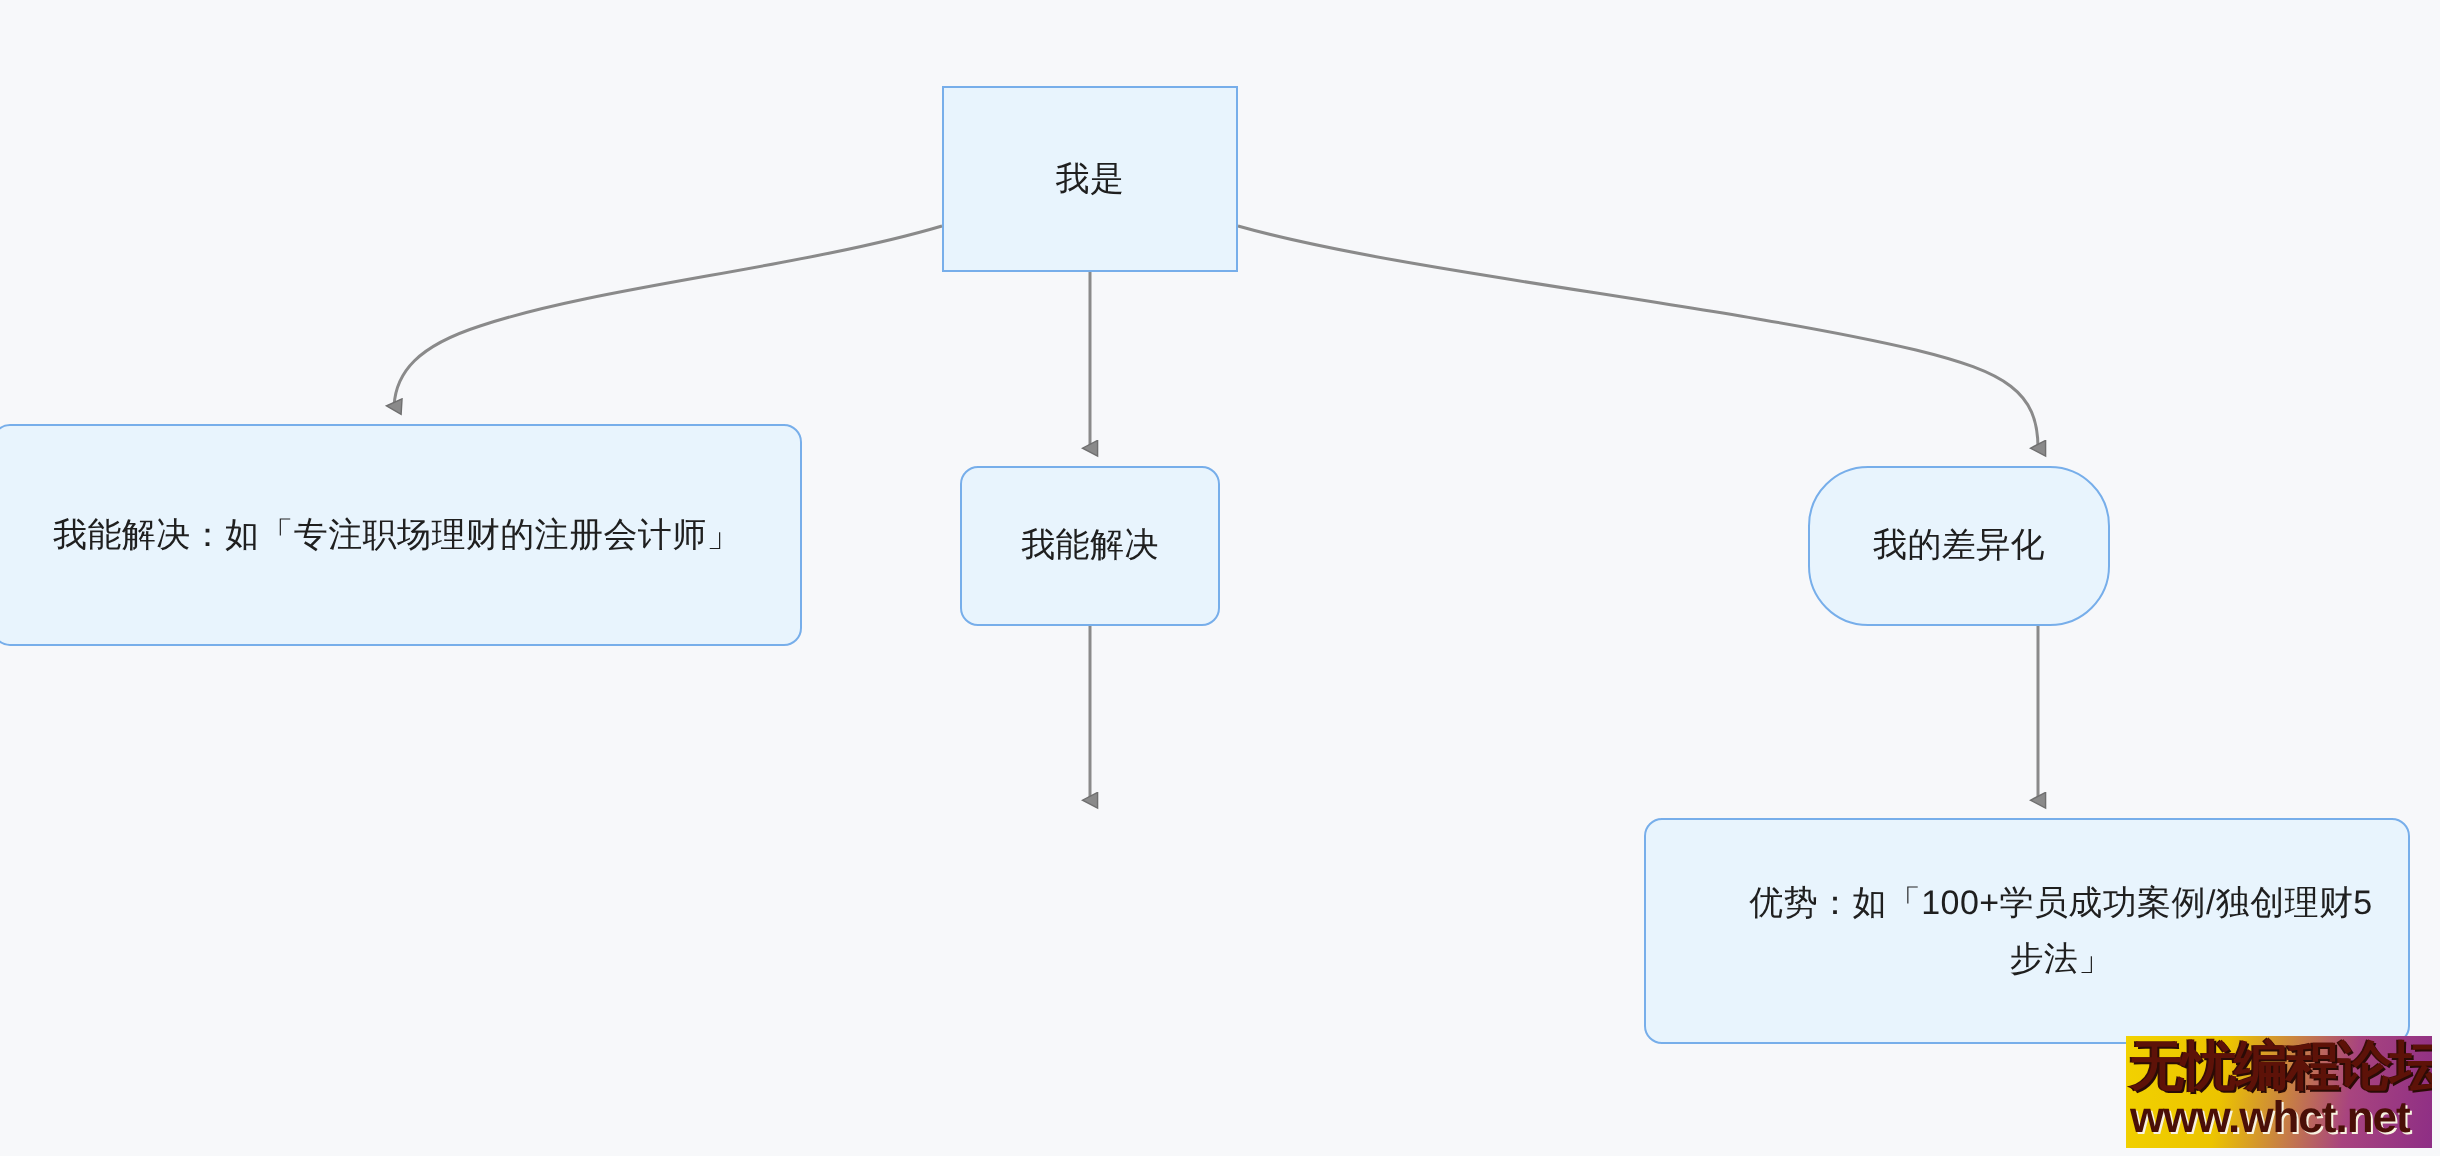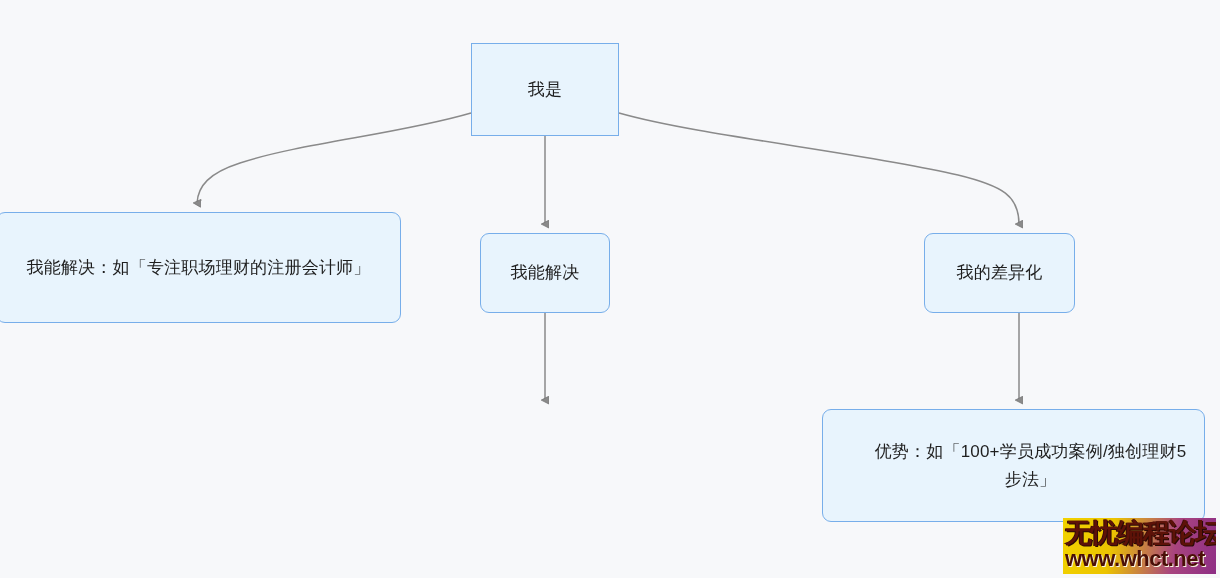--- a/index.html
+++ b/index.html
@@ -57,21 +57,21 @@
 
   .node-label {
     display: block;
     white-space: pre-line;
   }
 
   
   #node-root      { left: 471px;  top: 43px;  width: 148px; height: 93px; }
   #node-identity  { left: -4px;   top: 212px; width: 405px; height: 111px; }
   #node-solve     { left: 480px;  top: 233px; width: 130px; height: 80px; }
-  #node-diff      { left: 924px;  top: 233px; width: 151px; height: 80px; }
+  #node-diff      { left: 904px;  top: 233px; width: 151px; height: 80px; border-radius: 30px; }
   #node-problem   { left: 350px;  top: 409px; width: 391px; height: 113px; }
   #node-advantage { left: 822px;  top: 409px; width: 383px; height: 113px; padding-left: 48px; }
 
   #watermark {
     position: absolute;
     left: 1063px;
     top: 518px;
     width: 153px;
     height: 56px;
     background: linear-gradient(100deg, #f2d200 0%, #ecc400 32%, #a8447f 72%, #8e2e85 100%);

